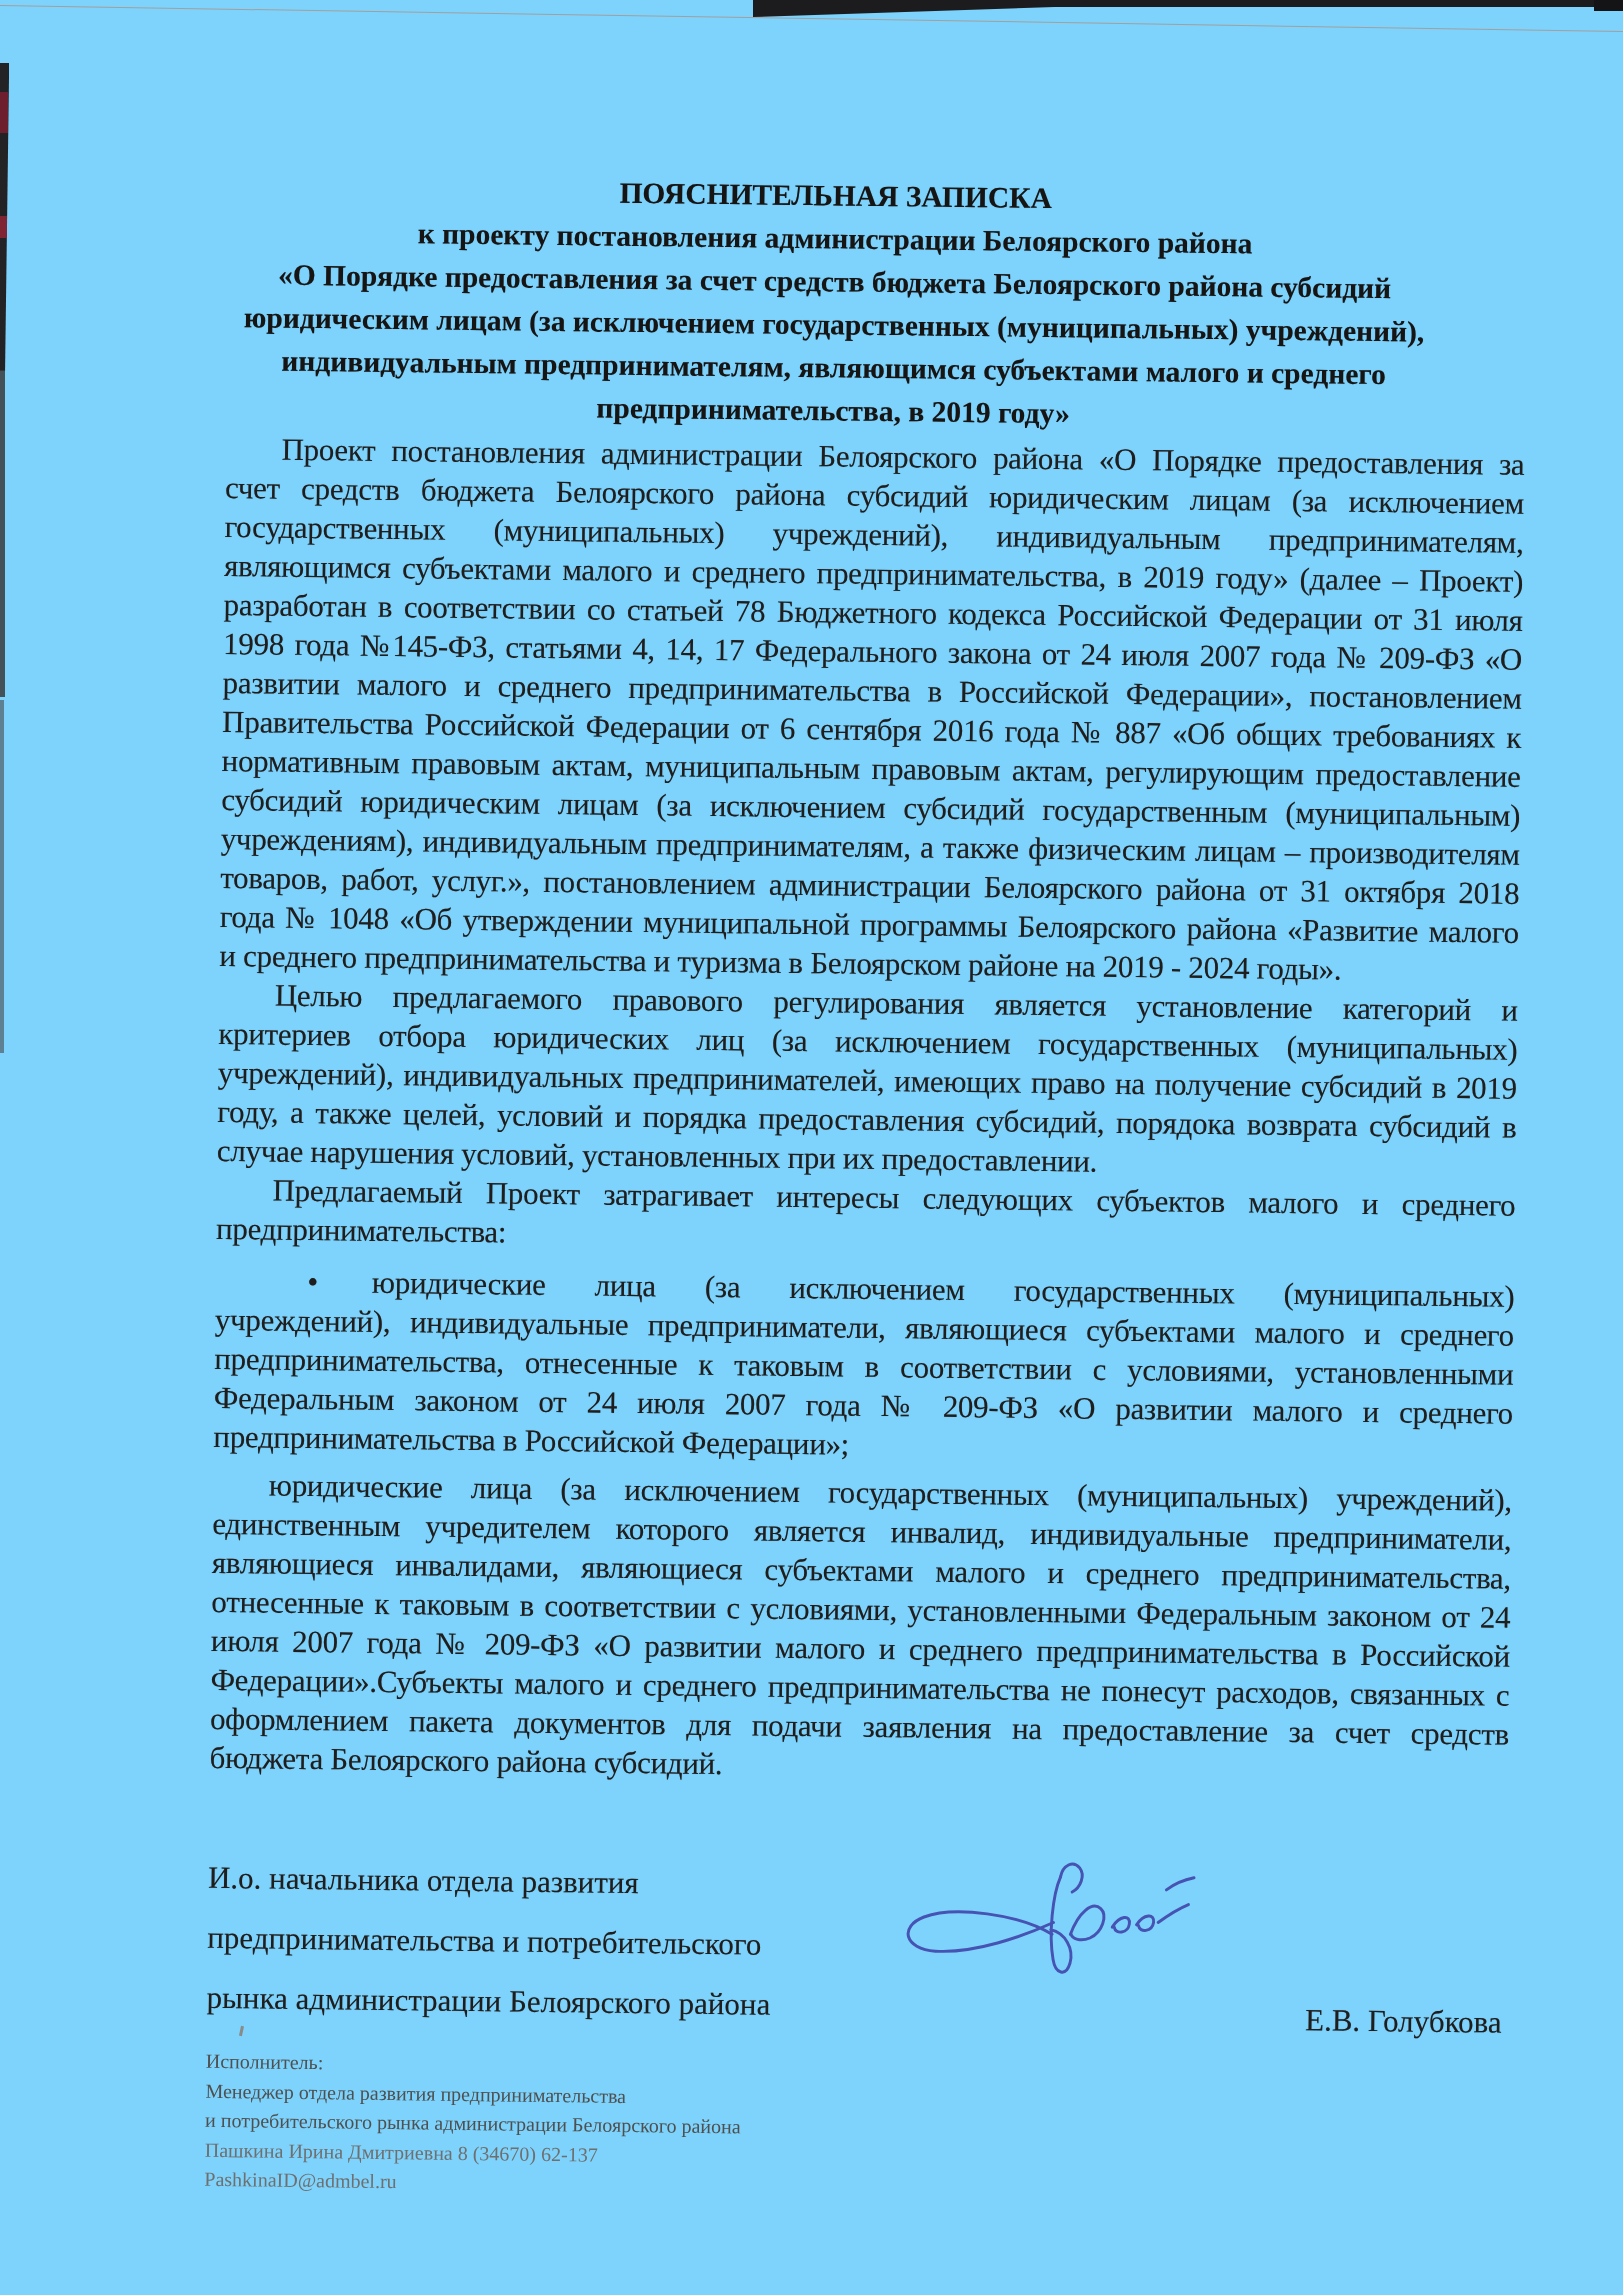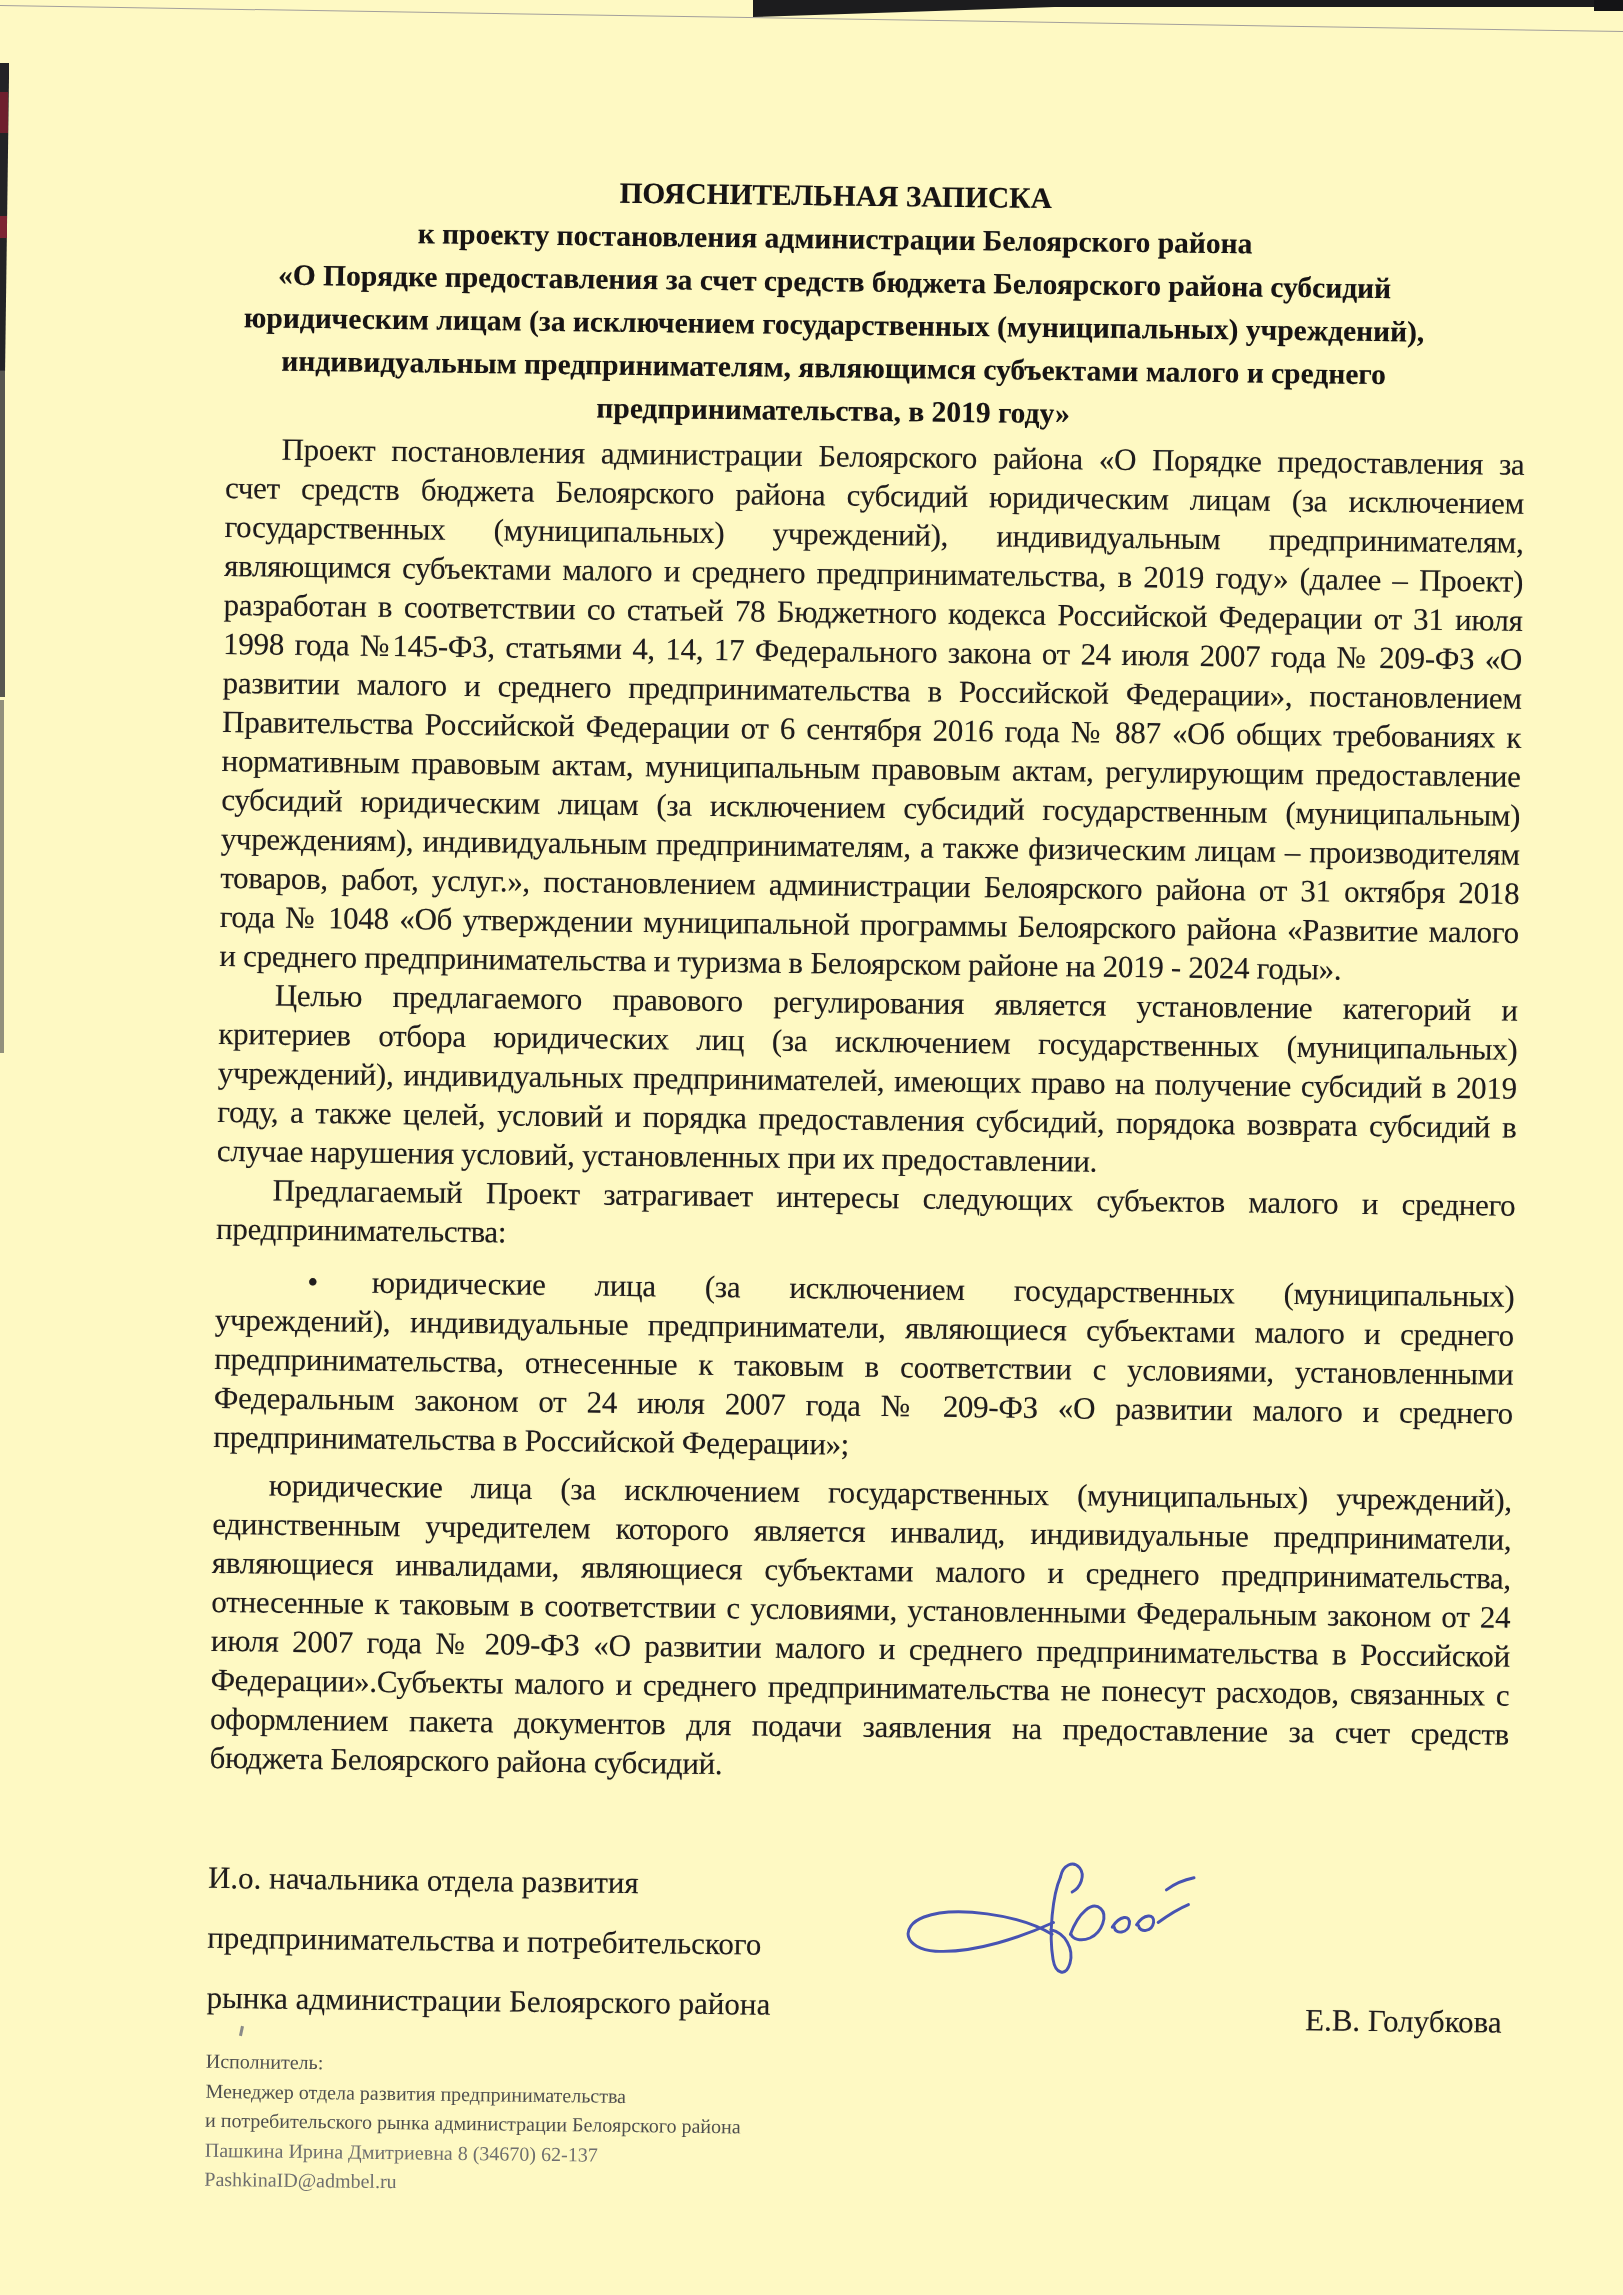--- a/index.html
+++ b/index.html
@@ -1,19 +1,19 @@
 <!DOCTYPE html>
 <html style="font-size:10.5px"><head>
 <meta charset="utf-8">
 <style>
   html,body{margin:0;padding:0;background:#e8e8e6;}
   .page{
     position:relative;
     width:1623px;height:2295px;
-    background:#fef9c3;
+    background:#7dd3fc;
     overflow:hidden;
     font-family:"Liberation Serif","DejaVu Serif",serif;
     color:#201d1d;
   }
   
   .art{position:absolute;}
   .top-bar{left:753px;top:0;width:871px;height:6.5px;background:#1c1c1e;}
   .top-bar-wedge{left:753px;top:0;width:340px;height:17px;background:#1c1c1e;
     clip-path:polygon(0 0,100% 0,100% 34%,0 100%);}
   .top-bar-corner{left:1594px;top:0;width:29px;height:11px;background:#141416;}

